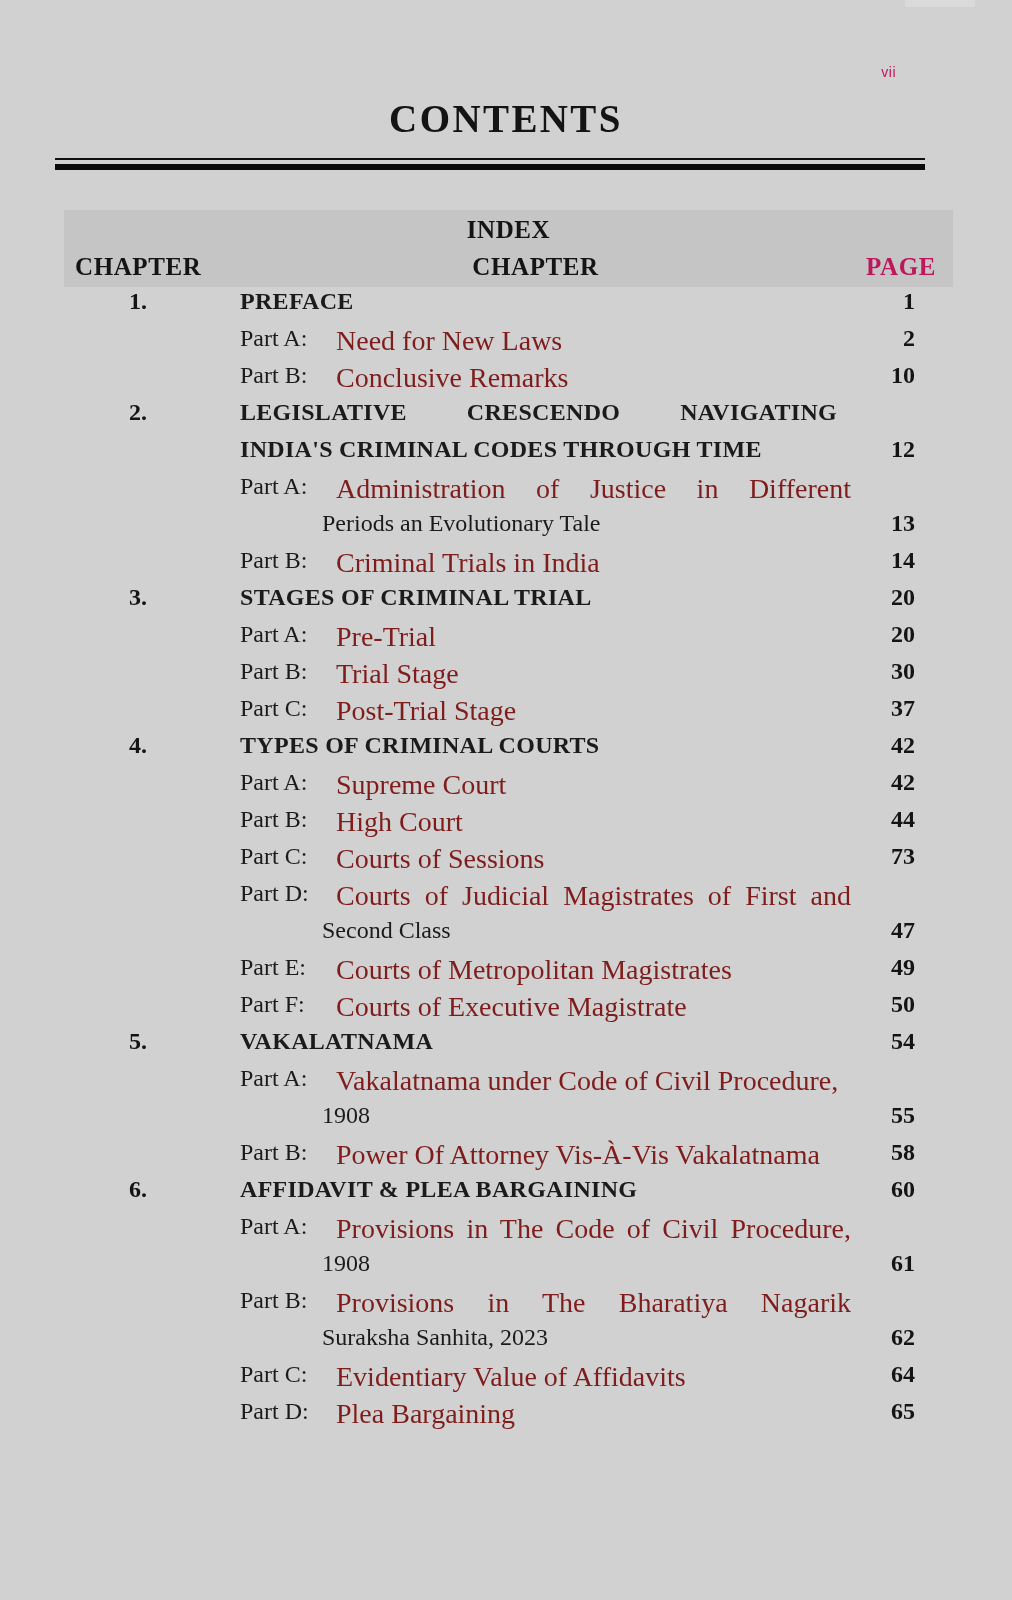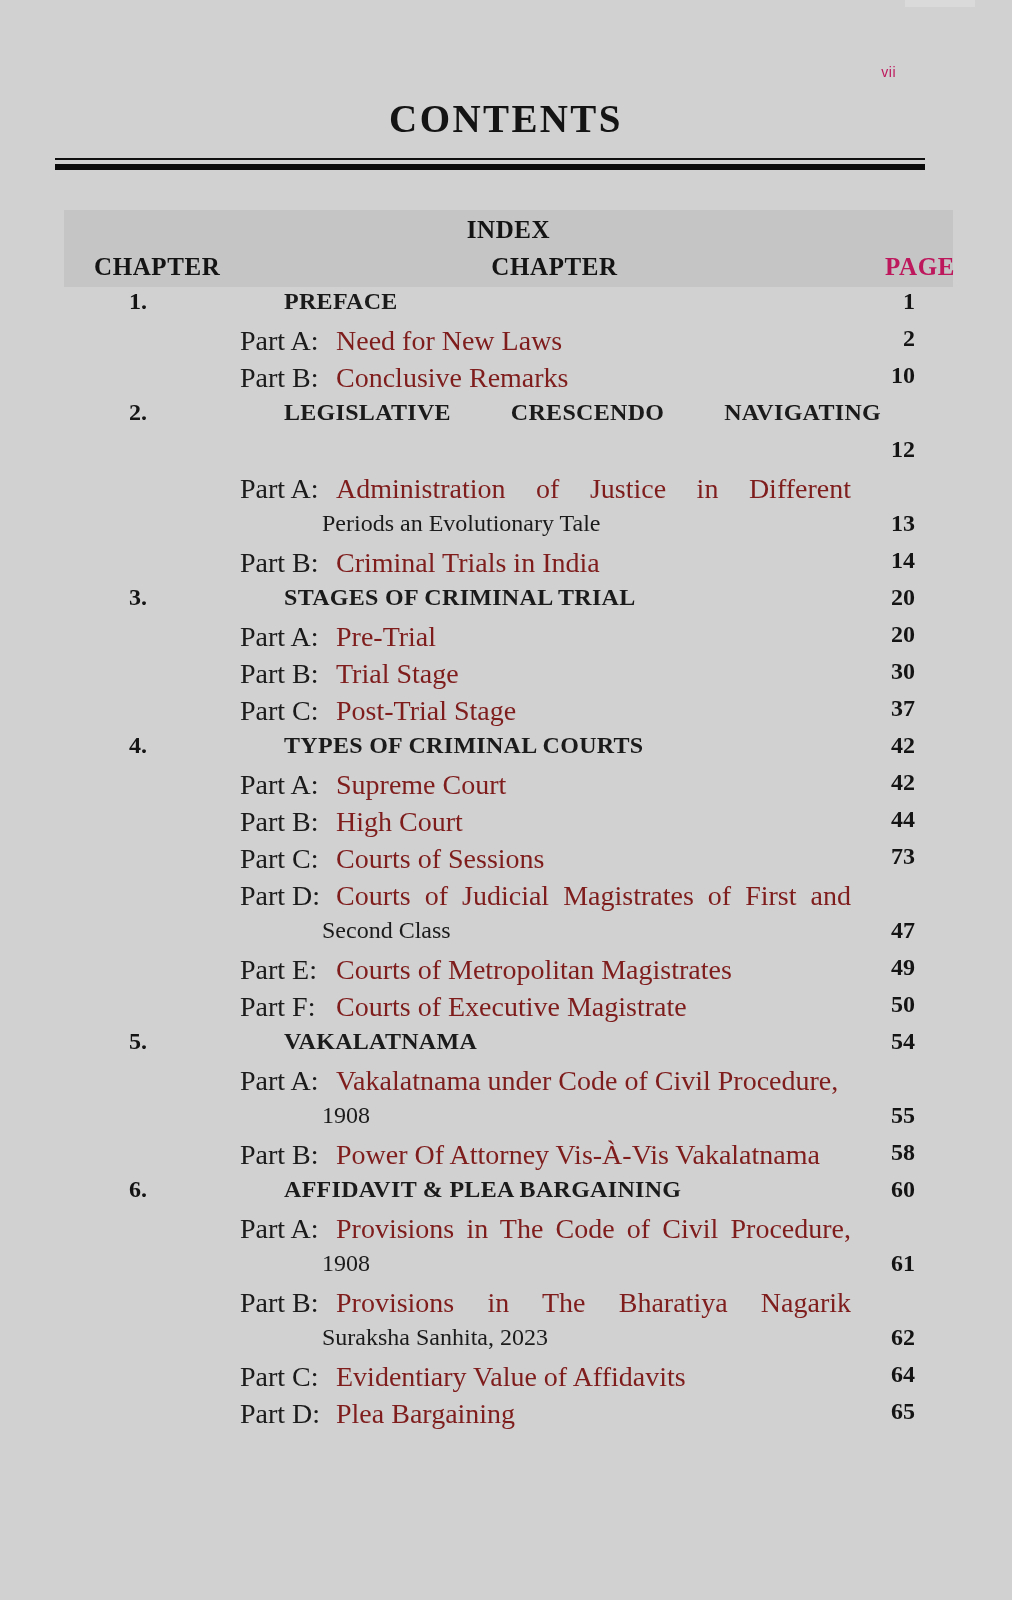--- a/index.html
+++ b/index.html
@@ -94,21 +94,21 @@
     width: 889px;
     text-align: center;
     font-size: 25px;
     font-weight: bold;
     letter-spacing: .6px;
     color: #141414;
   }
   .head-row {
     position: absolute;
     top: 253px;
-    left: 80px;
+    left: 61px;
     width: 889px;
     height: 32px;
   }
   .head-chapter-left {
     position: absolute;
     left: 14px;
     top: 0;
     font-size: 25px;
     font-weight: bold;
     letter-spacing: .6px;
@@ -168,39 +168,38 @@
     font-weight: bold;
     color: #141414;
   }
 
   .label {
     position: absolute;
     left: 240px;
     width: 597px;
     font-size: 24px;
     color: #1b1b1b;
-    margin-left: 44px;
   }
 
   .row.chapter .label {
     font-weight: bold;
     letter-spacing: .3px;
   }
 
   .row.chapter .label.justify {
     text-align: justify;
     text-align-last: justify;
   }
 
   
   .part-key {
     position: absolute;
     left: 240px;
     width: 82px;
-    font-size: 28px;
+    font-size: 24px;
     color: #1b1b1b;
     white-space: nowrap;
   }
   .part-body {
     position: absolute;
     left: 336px;
     width: 515px;
     font-size: 28px;
     color: #7f1d1d;
   }
@@ -255,20 +254,21 @@
       <div class="row part">
         <div class="part-key">Part B:</div>
         <div class="part-body">Conclusive Remarks</div>
         <div class="pg">10</div>
       </div>
       <div class="row chapter">
         <div class="num">2.</div>
         <div class="label justify">LEGISLATIVE CRESCENDO NAVIGATING</div>
       </div>
       <div class="row chapter">
+        <div class="label">INDIA'S CRIMINAL CODES THROUGH TIME</div>
         <div class="pg">12</div>
       </div>
       <div class="row part">
         <div class="part-key">Part A:</div>
         <div class="part-body justify">Administration of Justice in Different</div>
       </div>
       <div class="row part">
         <div class="cont-body">Periods an Evolutionary Tale</div>
         <div class="pg">13</div>
       </div>

